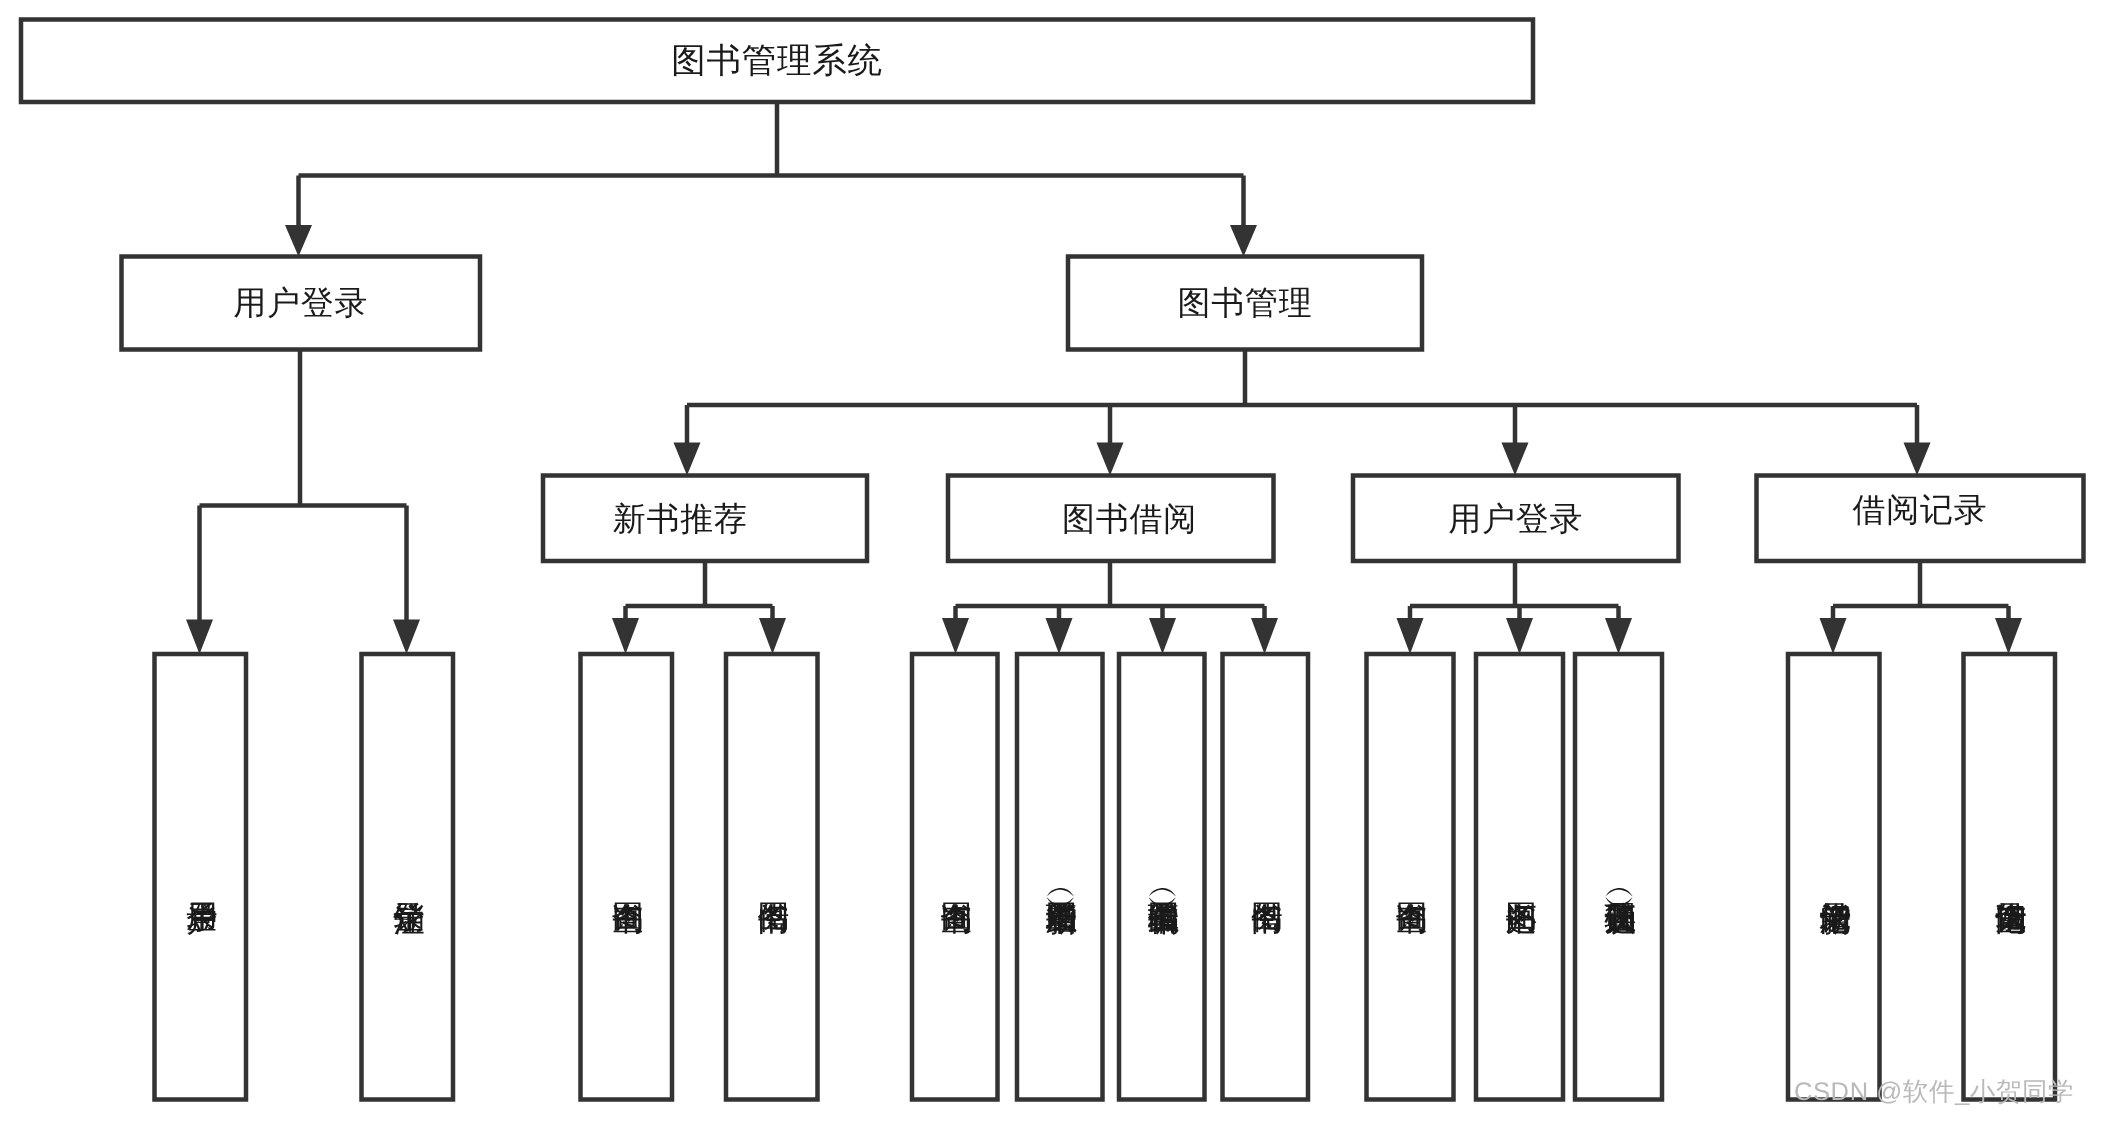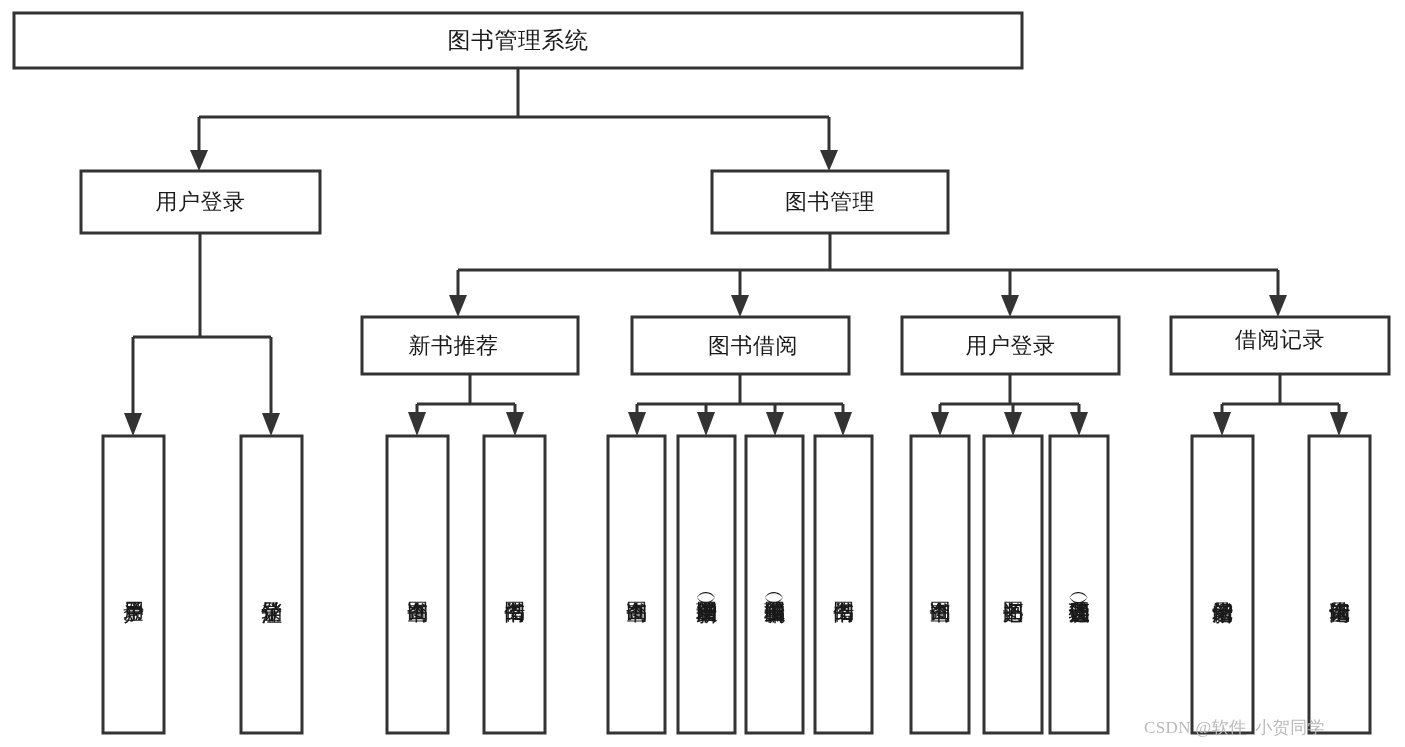--- a/index.html
+++ b/index.html
@@ -213,15 +213,15 @@
   <div class="label-v" style="left:746px; top:436px; width:57px; height:297px;">编辑图书（管理员）</div>
   <div class="label-v" style="left:815px; top:436px; width:57px; height:297px;">借阅图书</div>
 
   <div class="label-v" style="left:911px; top:436px; width:58px; height:297px;">查询图书</div>
   <div class="label-v" style="left:984px; top:436px; width:58px; height:297px;">归还图书</div>
   <div class="label-v" style="left:1050px;top:436px; width:58px; height:297px;">确认归还（管理员）</div>
 
   <div class="label-v" style="left:1192px;top:436px; width:61px; height:297px;">新增借阅记录</div>
   <div class="label-v" style="left:1309px;top:436px; width:61px; height:297px;">查询借阅记录</div>
 
-  <div class="watermark" style="left:1144px; top:716px;font-family:Liberation Serif, serif;">CSDN @软件_小贺同学</div>
+  <div class="watermark" style="left:1196px; top:716px;">CSDN @软件_小贺同学</div>
 
 </div>
 
 </body></html>

